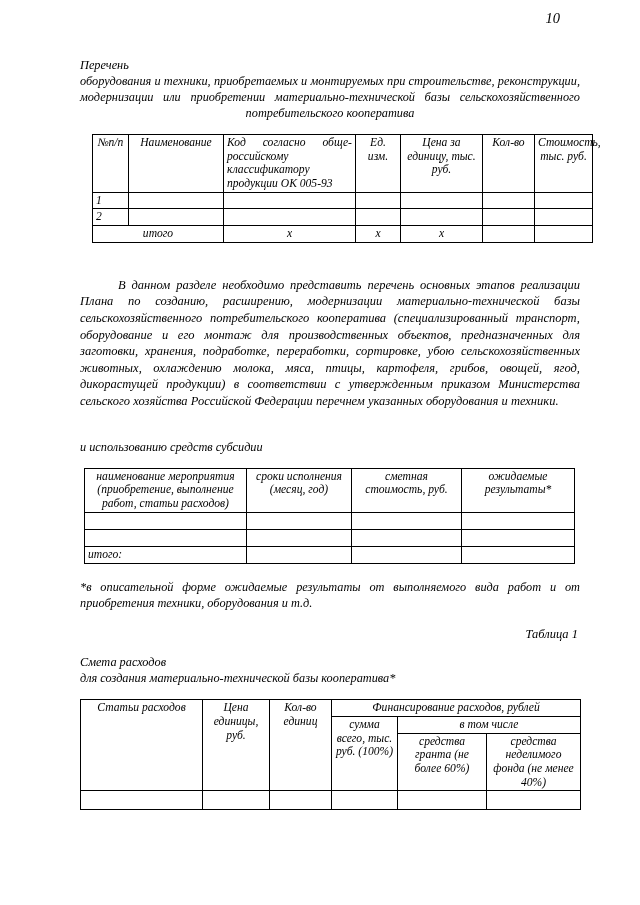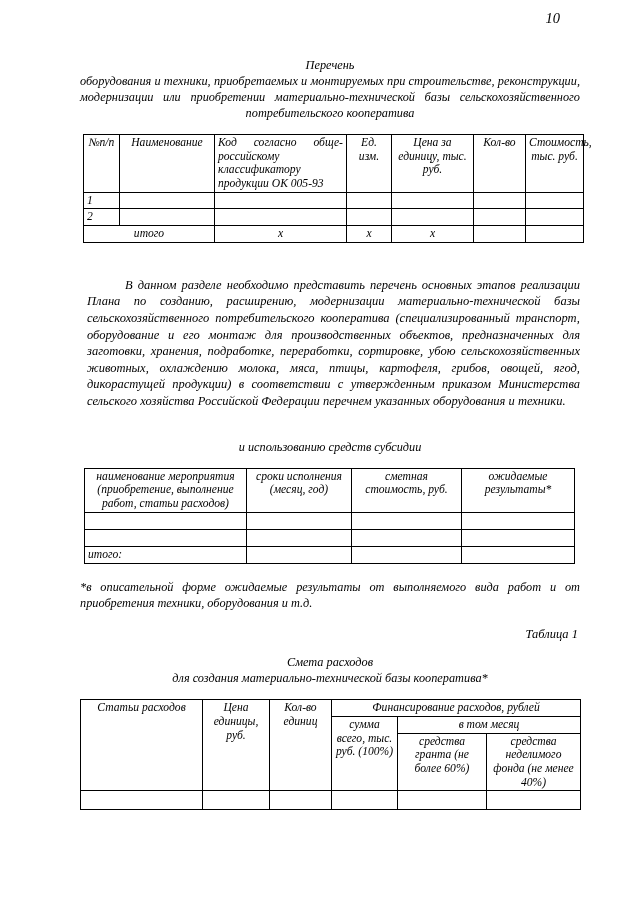--- a/index.html
+++ b/index.html
@@ -42,21 +42,20 @@
     box-sizing: border-box;
   }
   .table-label {
     text-align: right;
     font-size: 12.5px;
     padding-right: 2px;
   }
 
   
   .caption {
-    text-align: center;
     font-size: 12.3px;
     line-height: 1.30;
   }
   .caption-block {
     text-align: justify;
     text-align-last: center;
     font-size: 12.3px;
     line-height: 1.30;
   }
   .section-title {
@@ -64,21 +63,20 @@
     font-size: 12.6px;
   }
 
   
   .para {
     text-align: justify;
     font-size: 12.5px;
     line-height: 1.33;
     text-indent: 38px;
     hyphens: manual;
-    margin-left: 7px;
   }
 
   .footnote {
     text-align: justify;
     font-size: 12.3px;
     line-height: 1.33;
   }
 
   
   table.doc {
@@ -92,21 +90,21 @@
     padding: 1px 3px;
     font-weight: normal;
     vertical-align: top;
   }
   .c { text-align: center; }
   .l { text-align: left; }
   .j { text-align: justify; }
   .mid { vertical-align: middle; margin-top: 39px; }
 
   
-  #t3 { width: 500px; margin-left: 3px; }
+  #t3 { width: 500px; margin-left: 12px; }
   #t3 td { height: auto; }
   .t3-head td { padding-top: 2px; padding-bottom: 2px; }
   .t3-row td { height: 13px; }
   .t3-total td { height: 14px; }
 
   
   #t4 { width: 490px; margin-left: 4px; }
   .t4-head td { padding: 3px 3px 4px 3px; }
   .t4-row td { height: 14px; }
 
@@ -247,21 +245,21 @@
       </colgroup>
       <tbody>
           <tr class="t5-head">
         <td class="c mid" rowspan="3">Статьи расходов</td>
         <td class="c" rowspan="3">Цена единицы, руб.</td>
         <td class="c" rowspan="3">Кол-во единиц</td>
         <td class="c" colspan="3">Финансирование расходов, рублей</td>
       </tr>
       <tr class="t5-head">
         <td class="c" rowspan="2">сумма всего, тыс. руб. (100%)</td>
-        <td class="c" colspan="2">в том месяц</td>
+        <td class="c" colspan="2">в том числе</td>
       </tr>
       <tr class="t5-head">
         <td class="c">средства гранта (не более 60%)</td>
         <td class="c">средства неделимого фонда (не менее 40%)</td>
       </tr>
       <tr class="t5-row">
         <td></td>
         <td></td>
         <td></td>
         <td></td>

